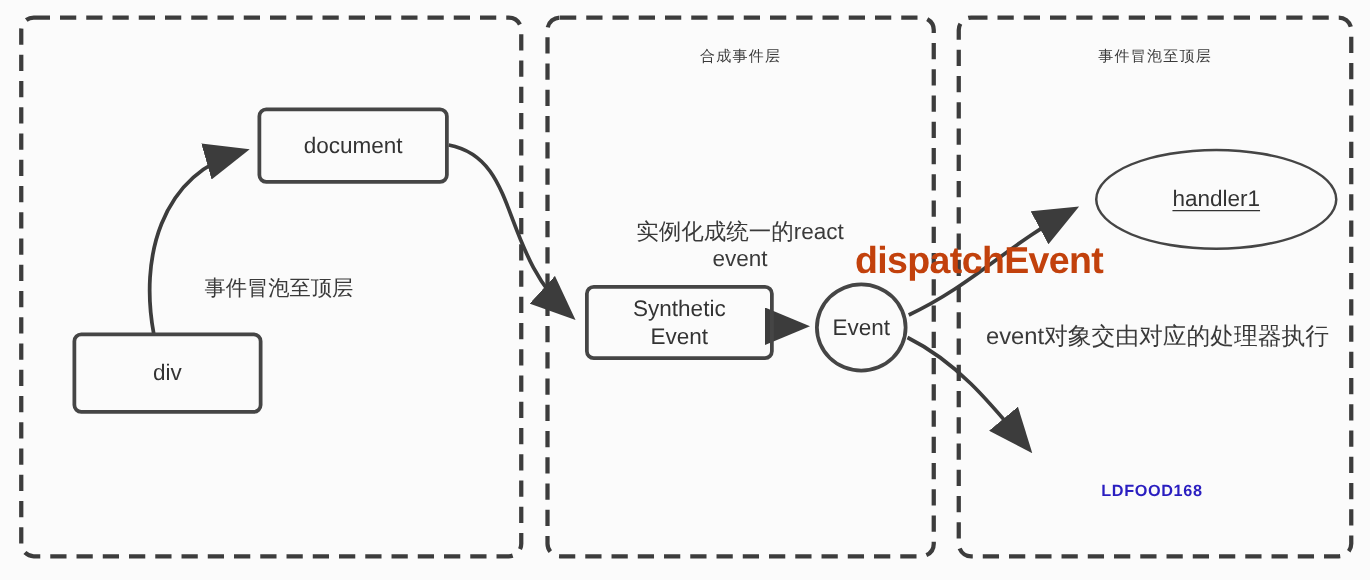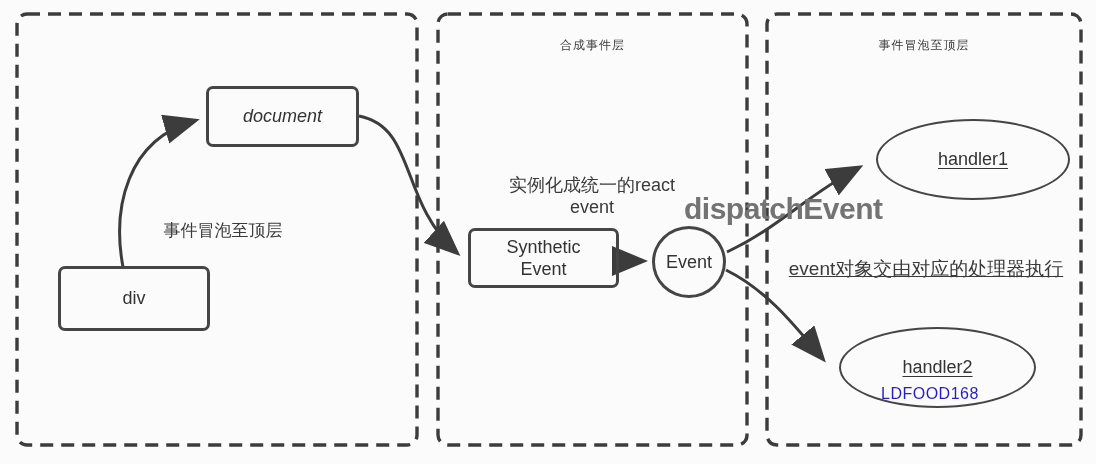--- a/index.html
+++ b/index.html
@@ -44,32 +44,32 @@
   .node.round { border-radius: 50%; }
   .node .multiline { white-space: pre-line; line-height: 22px; }
   .node .underlined { text-decoration: underline; text-underline-offset: 3px; }
   .label {
     position: absolute;
     color: #3a3a3a;
     text-align: center;
   }
   .label.bubble   { font-size: 17px; }
   .label.instantiate { font-size: 18px; line-height: 22px; white-space: pre-line; }
-  .label.exec     { font-size: 19px; text-decoration: underline; }
+  .label.exec     { font-size: 19px; }
   .label.dispatch {
     font-size: 30px;
     font-weight: bold;
-    color: #737373;
+    color: #c2410c;
     letter-spacing: -0.5px;
     text-align: right;
   }
   .watermark {
     position: absolute;
-    font-size: 16px;
-    font-weight: normal;
+    font-size: 13px;
+    font-weight: bold;
     color: #2a1ec0;
     letter-spacing: 0.5px;
   }
 </style>
 </head>
 <body>
 
 <div class="canvas">
 
   <svg class="lines" viewBox="0 0 1096 464" xmlns="http://www.w3.org/2000/svg">
@@ -86,44 +86,41 @@
     <path d="M 123 267 C 112 208, 127 140, 194 121" fill="none" stroke="#3c3c3c" stroke-width="3" marker-end="url(#ah)"></path>
     <path d="M 359 116 C 416 127, 399 200, 456 252" fill="none" stroke="#3c3c3c" stroke-width="3" marker-end="url(#ah)"></path>
     <path d="M 622 261 L 642 261" fill="none" stroke="#3c3c3c" stroke-width="3" marker-end="url(#ah)"></path>
     <path d="M 727 252 C 778 228, 806 196, 858 168" fill="none" stroke="#3c3c3c" stroke-width="3" marker-end="url(#ah)"></path>
     <path d="M 726 270 C 766 290, 792 322, 822 358" fill="none" stroke="#3c3c3c" stroke-width="3" marker-end="url(#ah)"></path>
   </svg>
 
   <div class="section-title" style="left:438px; top:37px; width:309px;">合成事件层</div>
   <div class="section-title" style="left:767px; top:37px; width:314px;">事件冒泡至顶层</div>
 
-  <div class="node" style="left:206px; top:86px; width:153px; height:61px;font-style:italic;">
+  <div class="node" style="left:206px; top:86px; width:153px; height:61px;">
     <span>document</span>
   </div>
 
   <div class="node" style="left:58px; top:266px; width:152px; height:65px;">
     <span>div</span>
   </div>
 
   <div class="node" style="left:468px; top:228px; width:151px; height:60px;">
     <span class="multiline">Synthetic
 Event</span>
   </div>
 
   <div class="node round" style="left:652px; top:226px; width:74px; height:72px;">
     <span>Event</span>
   </div>
 
   <div class="node round" style="left:876px; top:119px; width:194px; height:81px; border-width:2.5px;text-align:center;">
     <span class="underlined">handler1</span>
   </div>
 
-  <div class="node round" style="left:839px; top:327px; width:197px; height:81px; border-width:2.5px;">
-    <span class="underlined">handler2</span>
-  </div>
 
   <div class="label bubble" style="left:123px; top:219px; width:200px;">事件冒泡至顶层</div>
 
   <div class="label instantiate" style="left:467px; top:174px; width:250px;">实例化成统一的react
 event</div>
 
   <div class="label dispatch" style="left:684px; top:192px;">dispatchEvent</div>
 
   <div class="label exec" style="left:786px; top:256px; width:280px;">event对象交由对应的处理器执行</div>
 

